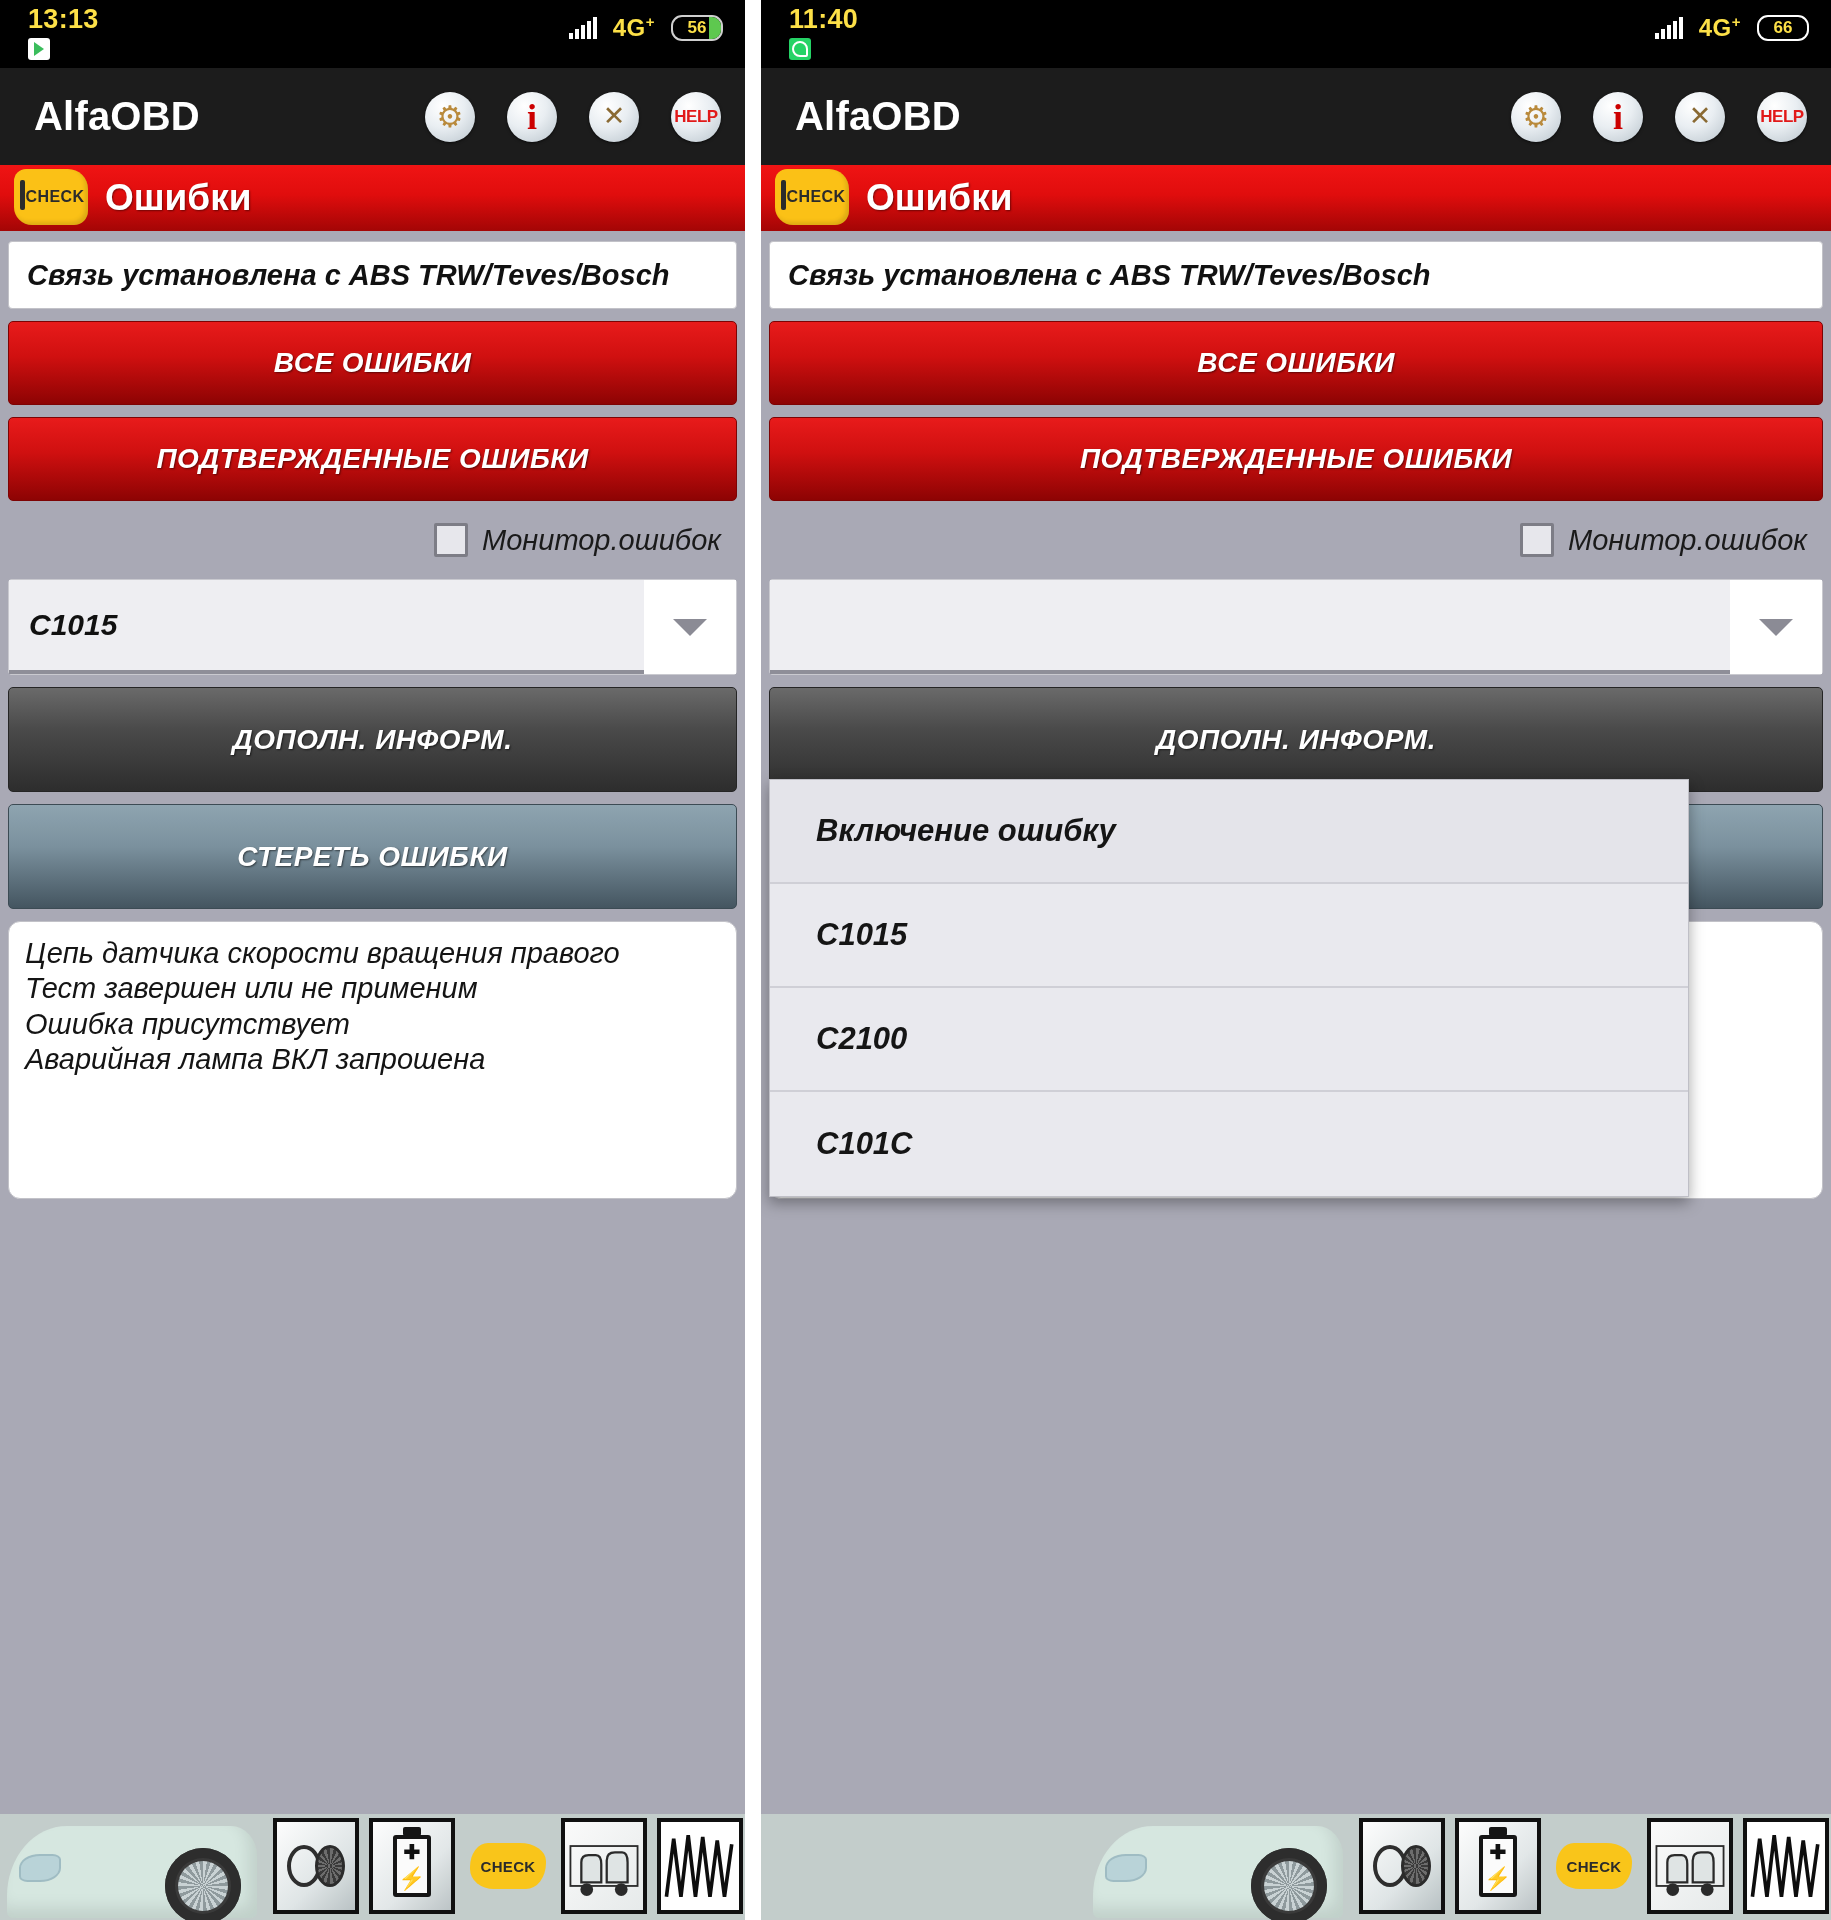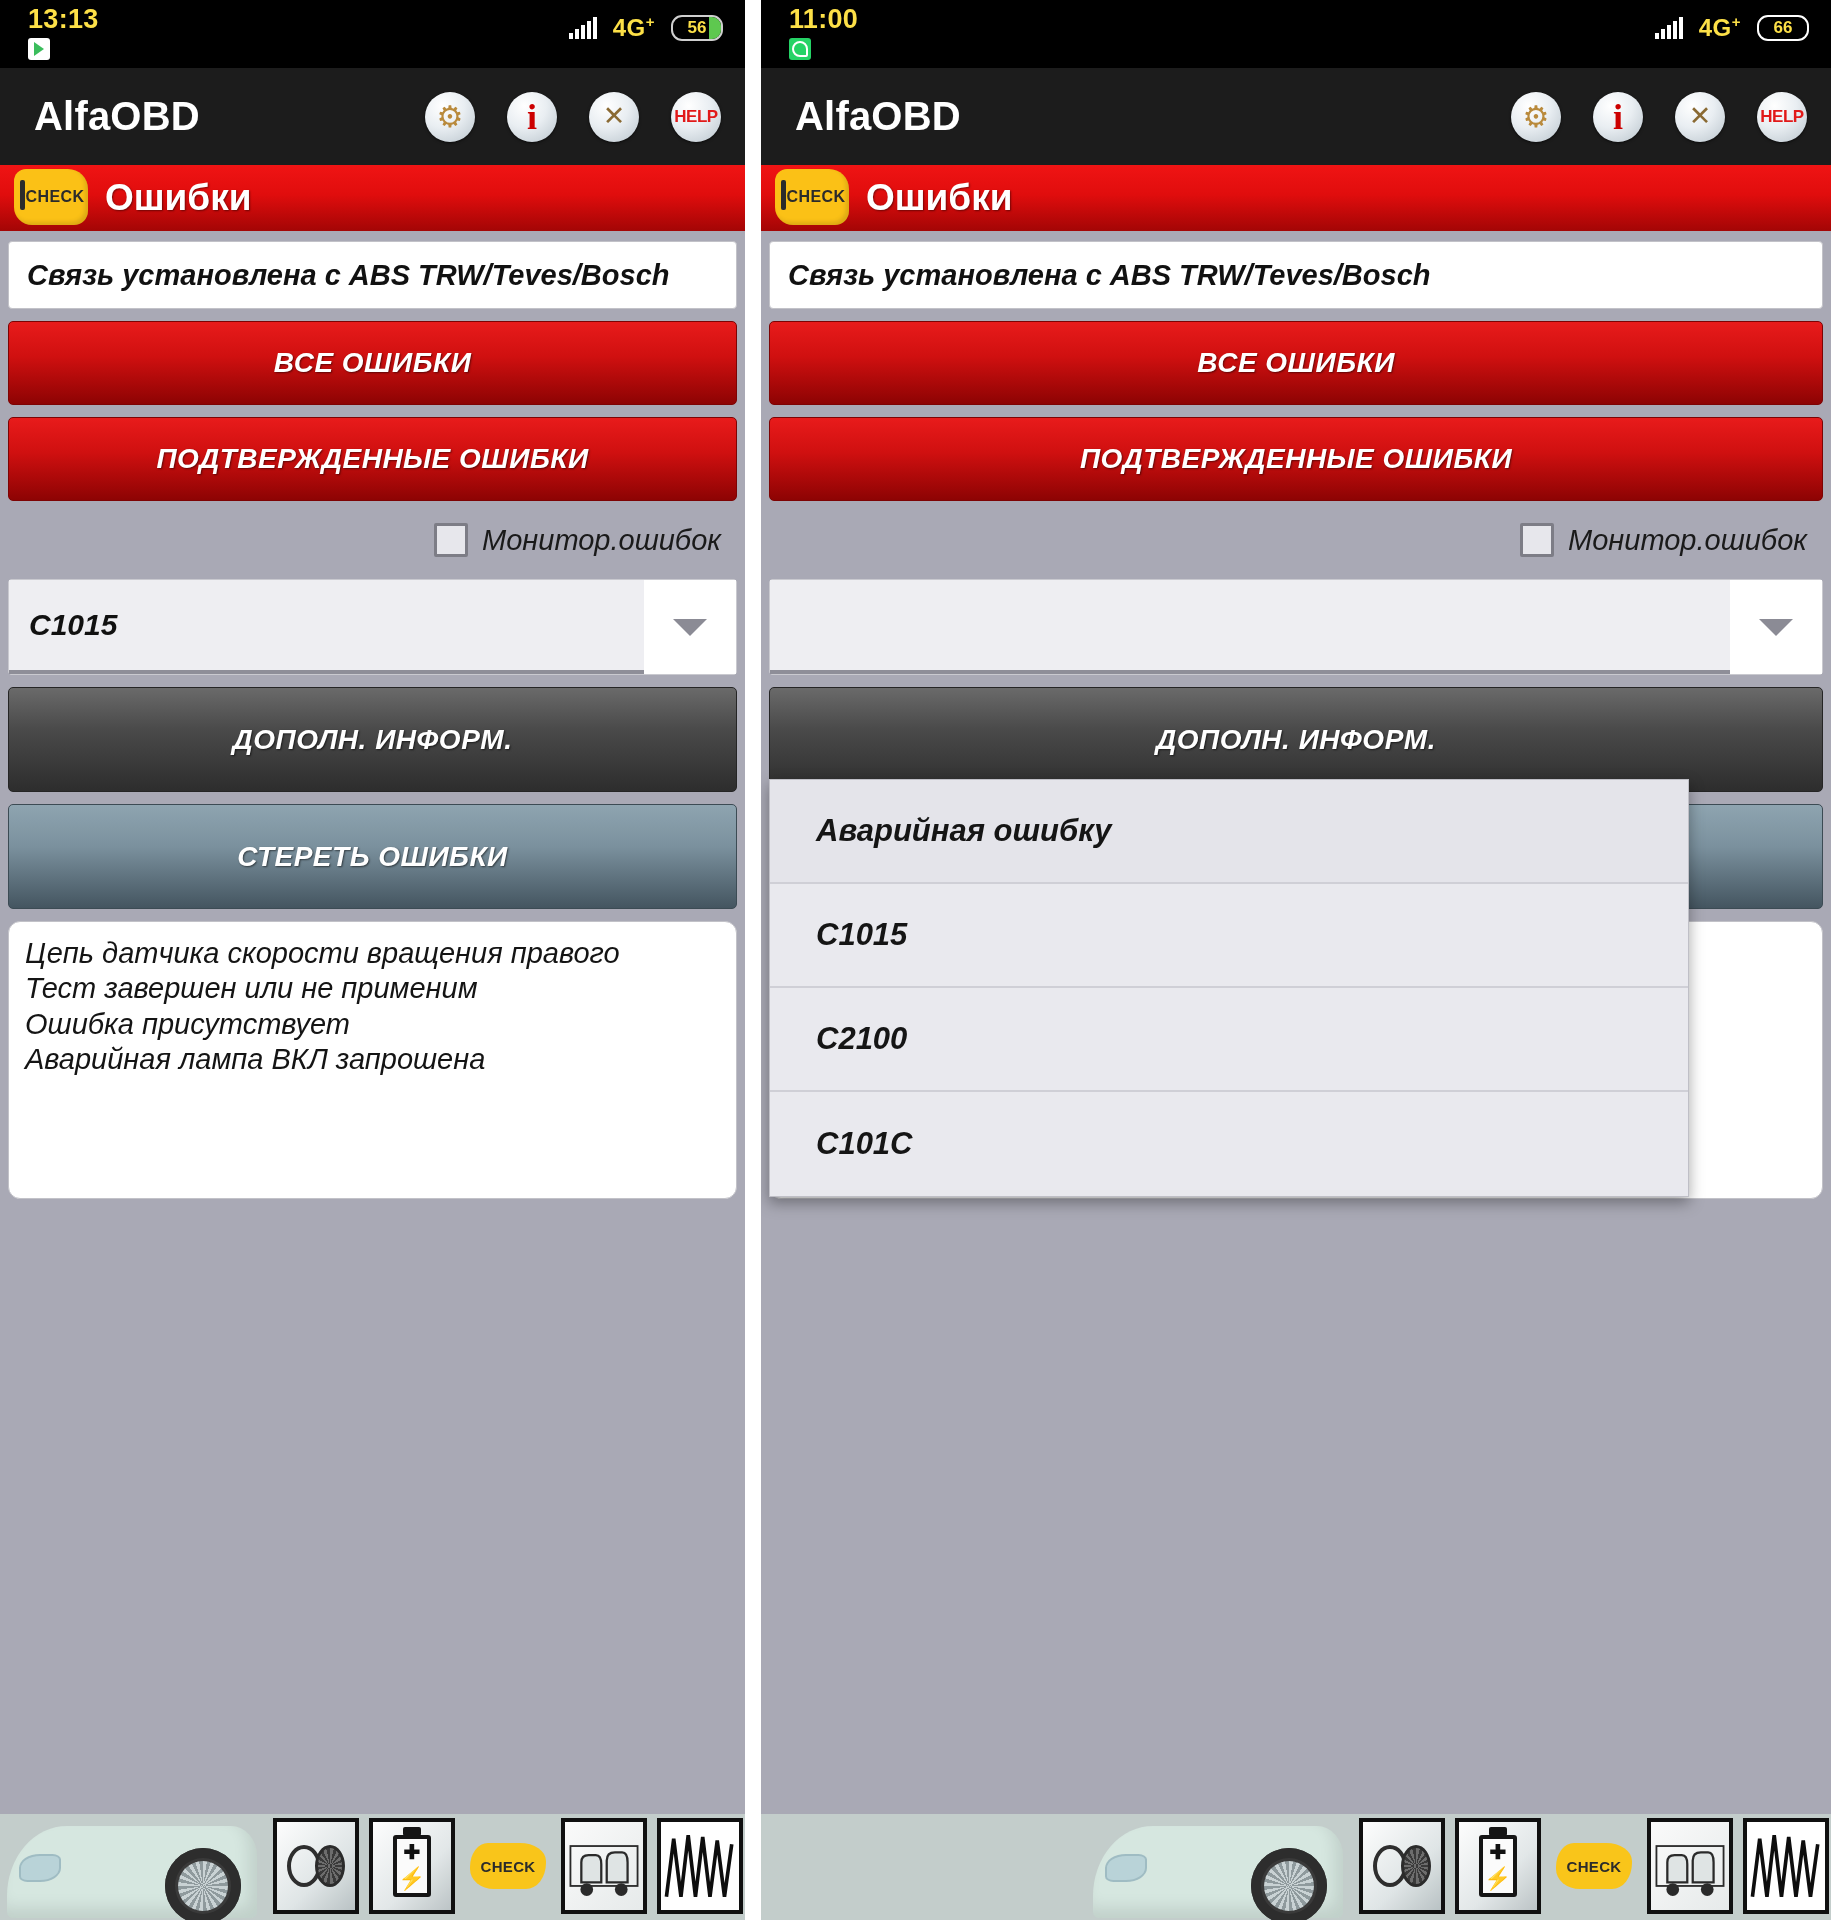--- a/index.html
+++ b/index.html
@@ -356,21 +356,21 @@
       </div>
     </div>
   </div>
 
   <div class="divider"></div>
 
   <div class="phone right">
 
     <div class="statusbar">
       <div class="sb-left">
-        <div class="sb-time">11:00</div>
+        <div class="sb-time">11:40</div>
         <div class="sb-appicon wa"></div>
       </div>
       <div class="sb-right">
         <span class="sig">
             <i></i>
             <i></i>
             <i></i>
             <i></i>
             <i></i>
           </span>
@@ -426,21 +426,21 @@
 
       <div class="descbox">
         <div class="descline">Неустойчивая работа датчика скорости</div>
         <div class="descline">вращения переднего правого колеса</div>
         <div class="descline">Тест завершен или не применим</div>
         <div class="descline">Ошибка временная</div>
         <div class="descline">Включение аварийной лампы не запрошено</div>
       </div>
 
       <div class="dropdown" style="top:548px;">
-        <div class="ddrow hint">Аварийная ошибку</div>
+        <div class="ddrow hint">Включение ошибку</div>
         <div class="ddrow">C1015</div>
         <div class="ddrow">C2100</div>
         <div class="ddrow">C101C</div>
       </div>
     </div>
 
     <div class="bottombar">
       <div class="bcar">
         <div class="body"></div>
           <div class="lamp"></div>

